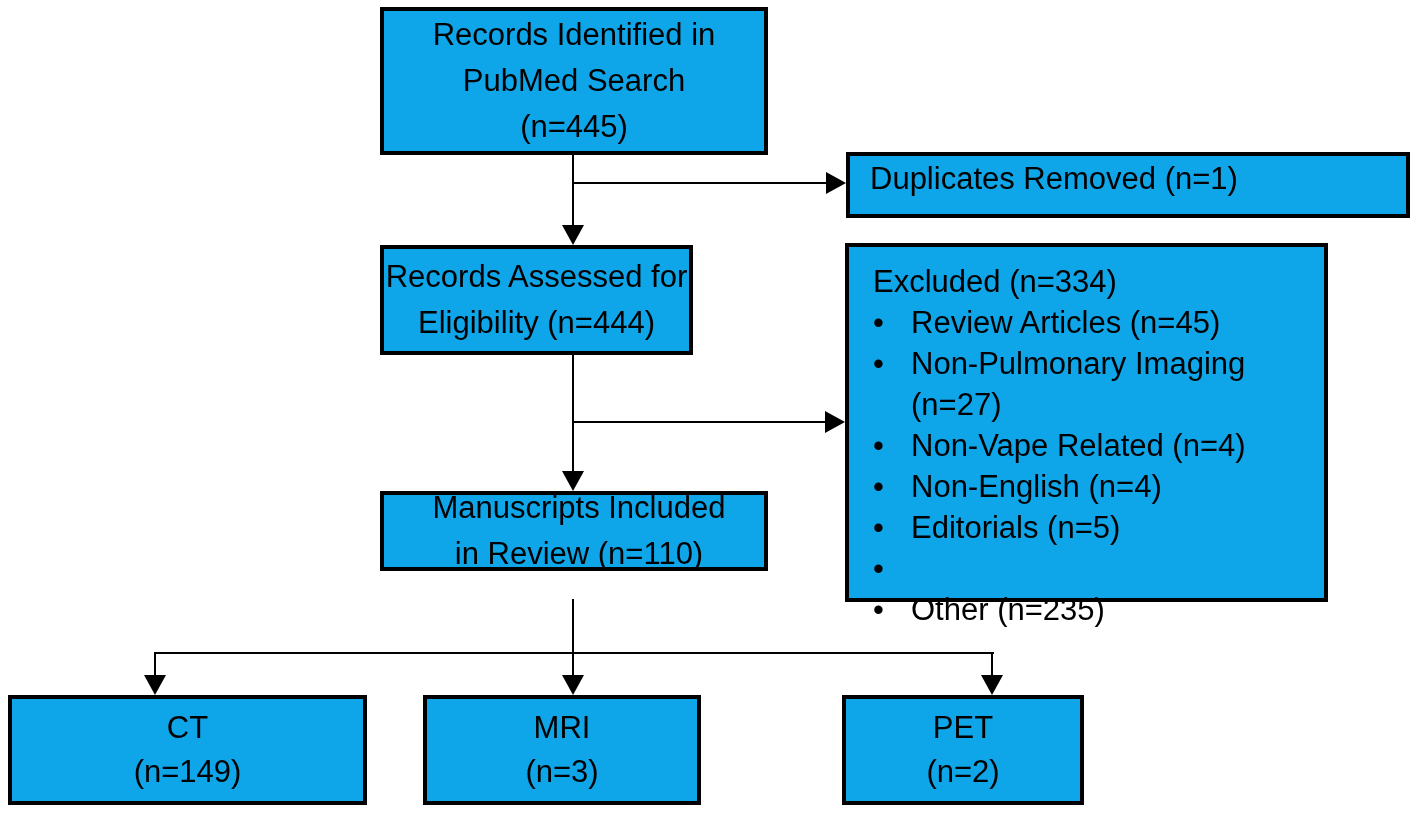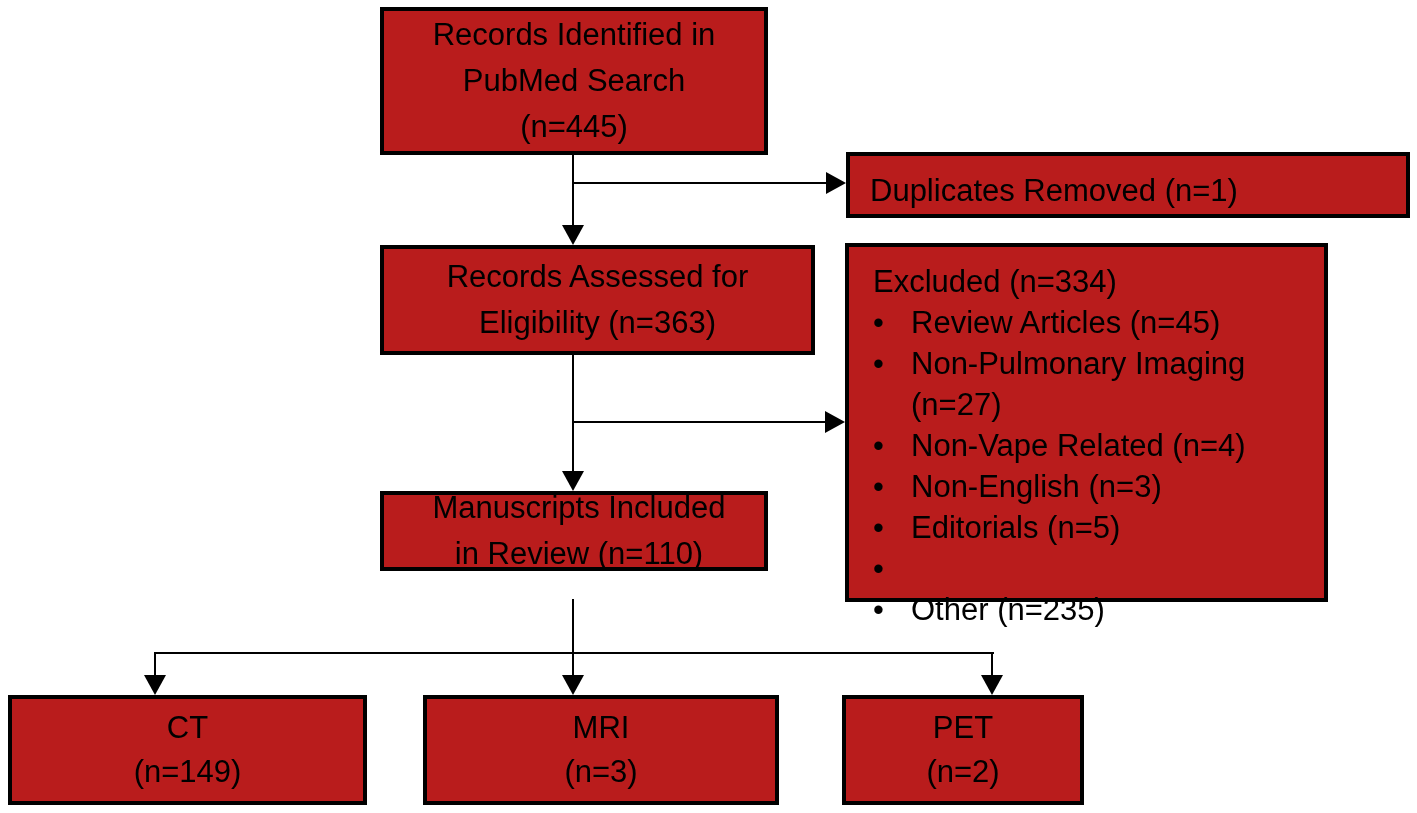--- a/index.html
+++ b/index.html
@@ -13,35 +13,35 @@
     height: 813px;
     background: #ffffff;
     font-family: "Liberation Sans", "DejaVu Sans", sans-serif;
     color: #000000;
     overflow: hidden;
   }
   .node {
     position: absolute;
     box-sizing: border-box;
     border: 4px solid #000000;
-    background: #b91c1c;
+    background: #0ea5e9;
     display: flex;
     flex-direction: column;
     align-items: center;
     justify-content: center;
     text-align: center;
     font-size: 31px;
     line-height: 46px;
     color: #000000;
   }
   .node.left-align {
     align-items: flex-start;
     text-align: left;
     padding-left: 20px;
-    justify-content: flex-end;
+    justify-content: flex-start;
   }
   .node.list-box {
     align-items: stretch;
     justify-content: flex-start;
     text-align: left;
     padding: 14px 10px 0 24px;
     line-height: 41px;
   }
   .bullet-item {
     display: flex;
@@ -80,42 +80,42 @@
   <div class="node" style="left:380px; top:7px; width:388px; height:148px;">
     <div>Records Identified in</div>
     <div>PubMed Search</div>
     <div>(n=445)</div>
   </div>
 
   <div class="node left-align" style="left:846px; top:152px; width:564px; height:66px;">
     <div>Duplicates Removed (n=1)</div>
   </div>
 
-  <div class="node" style="left:380px; top:245px; width:435px; height:110px;">
+  <div class="node" style="left:380px; top:245px; width:313px; height:110px;">
     <div>Records Assessed for</div>
-    <div>Eligibility (n=363)</div>
+    <div>Eligibility (n=444)</div>
   </div>
 
   <div class="node list-box" style="left:845px; top:243px; width:483px; height:359px;">
     <div>Excluded (n=334)</div>
     <div class="bullet-item">
       <span class="bullet-dot">•</span>
       <span>Review Articles (n=45)</span>
     </div>
     <div class="bullet-item">
       <span class="bullet-dot">•</span>
       <span>Non-Pulmonary Imaging (n=27)</span>
     </div>
     <div class="bullet-item">
       <span class="bullet-dot">•</span>
       <span>Non-Vape Related (n=4)</span>
     </div>
     <div class="bullet-item">
       <span class="bullet-dot">•</span>
-      <span>Non-English (n=3)</span>
+      <span>Non-English (n=4)</span>
     </div>
     <div class="bullet-item">
       <span class="bullet-dot">•</span>
       <span>Editorials (n=5)</span>
     </div>
     <div class="bullet-item">
       <span class="bullet-dot">•</span>
     </div>
     <div class="bullet-item">
       <span class="bullet-dot">•</span>
@@ -125,21 +125,21 @@
 
   <div class="node" style="left:380px; top:491px; width:388px; height:80px;padding-left:10px;">
     <div>Manuscripts Included</div>
     <div>in Review (n=110)</div>
   </div>
 
   <div class="node" style="left:8px; top:695px; width:359px; height:110px; line-height:44px;">
     <div>CT</div>
     <div>(n=149)</div>
   </div>
-  <div class="node" style="left:423px; top:695px; width:356px; height:110px; line-height:44px;">
+  <div class="node" style="left:423px; top:695px; width:278px; height:110px; line-height:44px;">
     <div>MRI</div>
     <div>(n=3)</div>
   </div>
   <div class="node" style="left:842px; top:695px; width:242px; height:110px; line-height:44px;">
     <div>PET</div>
     <div>(n=2)</div>
   </div>
 
   <div class="cline" style="left:572px; top:155px; width:2px; height:73px;"></div>
   <div class="arrow-down" style="left:562px; top:225px;"></div>

